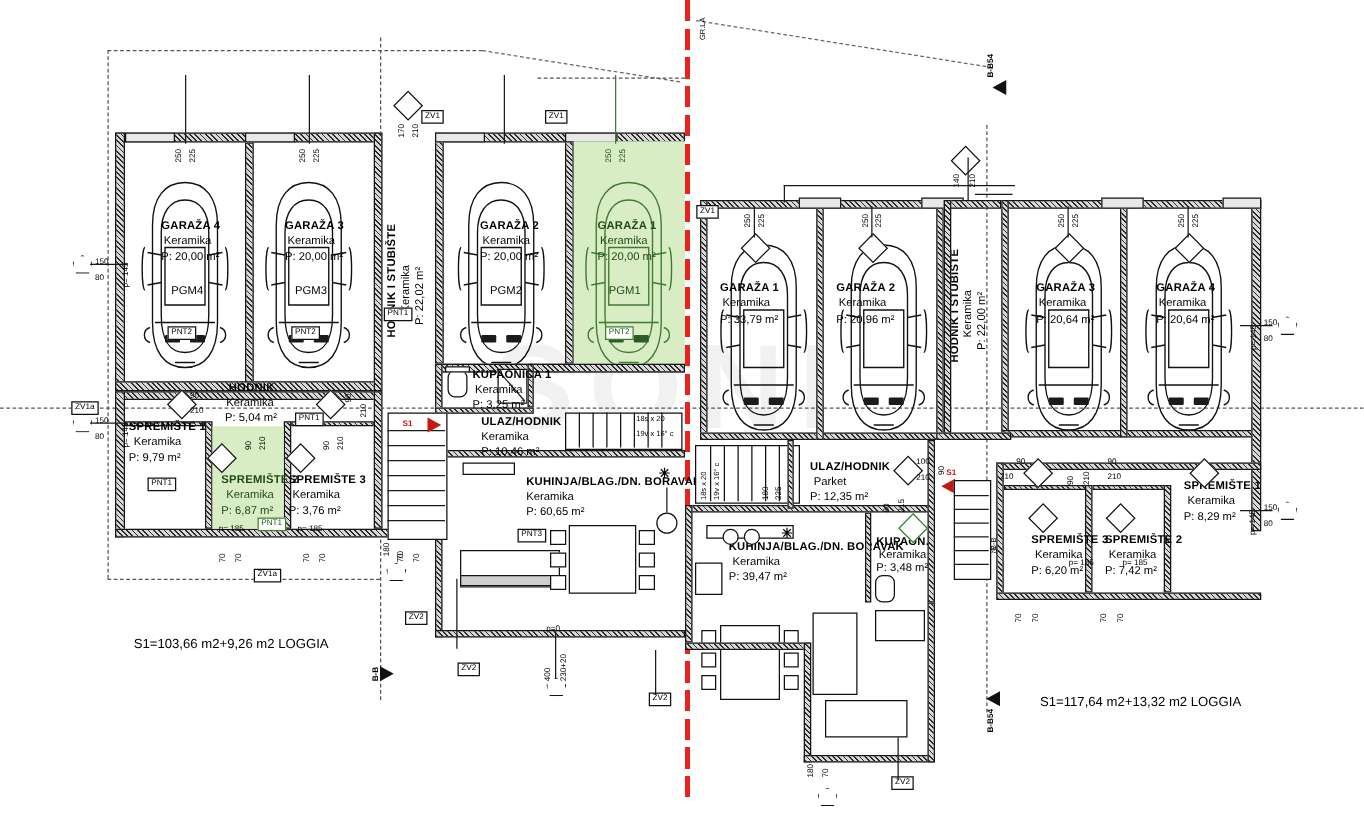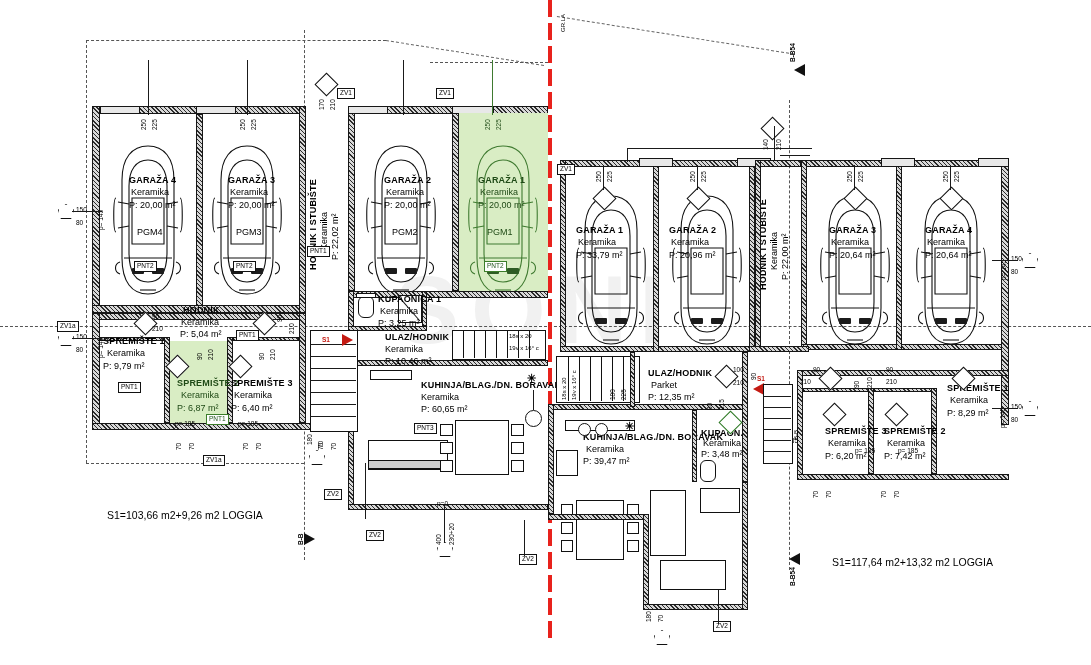--- a/index.html
+++ b/index.html
@@ -260,21 +260,21 @@
   <div class="lbl t-area" style="left:103px;top:361px;">P: 9,79 m²</div>
   <div class="tag" style="left:118px;top:382px;">PNT1</div>
 
   <div class="lbl t-room" style="left:177px;top:378px;color:#1f4a16;">SPREMIŠTE 2</div>
   <div class="lbl t-mat" style="left:181px;top:390px;color:#1f4a16;">Keramika</div>
   <div class="lbl t-area" style="left:177px;top:403px;color:#1f4a16;">P: 6,87 m²</div>
   <div class="tag tag-g" style="left:206px;top:414px;">PNT1</div>
 
   <div class="lbl t-room" style="left:231px;top:378px;">SPREMIŠTE 3</div>
   <div class="lbl t-mat" style="left:234px;top:390px;">Keramika</div>
-  <div class="lbl t-area" style="left:231px;top:403px;">P: 6,40 m²</div>
+  <div class="lbl t-area" style="left:231px;top:403px;">P: 3,76 m²</div>
   <div class="tag" style="left:236px;top:330px;">PNT1</div>
 
   <div class="diamond" style="left:137px;top:315px;"></div>
   <div class="diamond" style="left:169px;top:358px;"></div>
   <div class="diamond" style="left:232px;top:358px;"></div>
   <div class="diamond" style="left:256px;top:315px;"></div>
   <div class="lbl t-dim" style="left:152px;top:313px;">90</div>
   <div class="lbl t-dim" style="left:152px;top:325px;">210</div>
   <div class="lbl t-dim rot90" style="left:196px;top:360px;">90</div>
   <div class="lbl t-dim rot90" style="left:207px;top:360px;">210</div>

